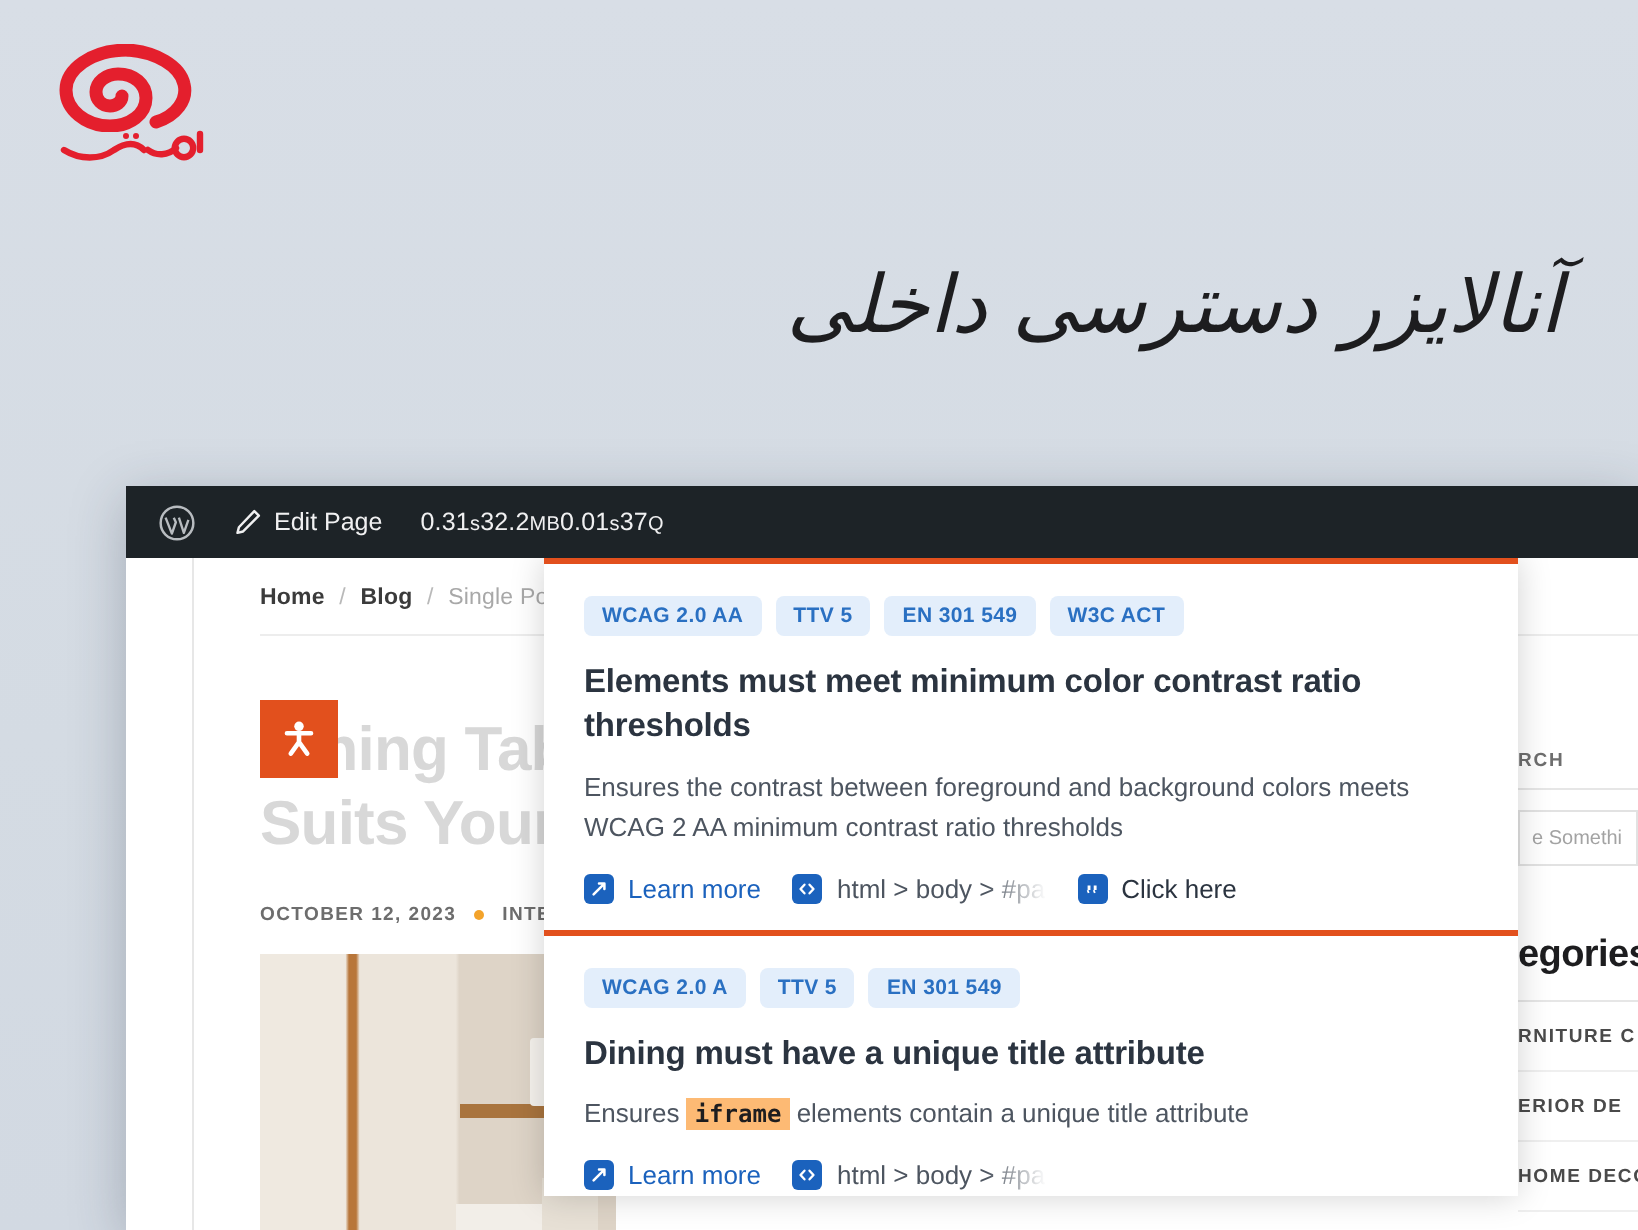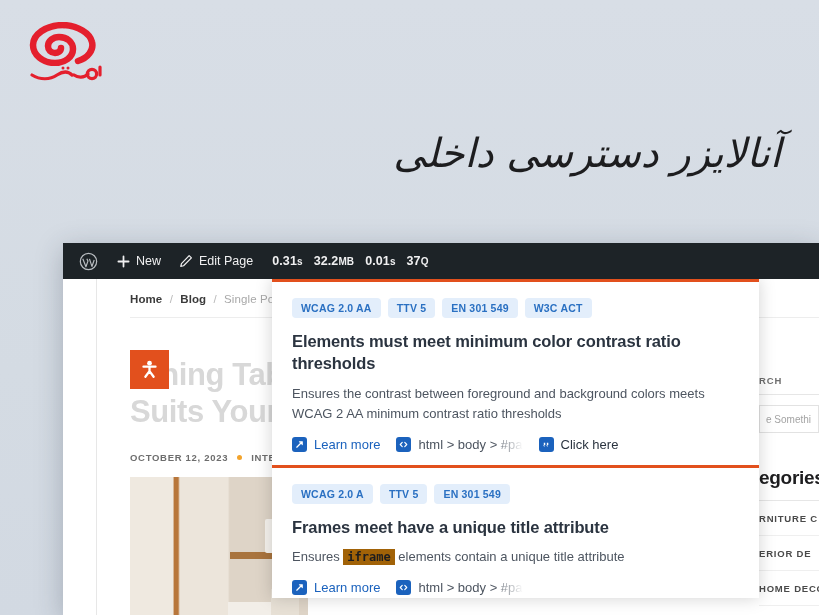--- a/index.html
+++ b/index.html
@@ -79,25 +79,23 @@
     padding: 0 9px;
     white-space: nowrap;
   }
   .ab-item.wp { padding-left: 4px; padding-right: 10px; }
   .ab-issues {
     background: #2e2720;
     padding: 0 11px;
   }
   .ab-metrics {
     display: flex;
-    gap: 11px;
     padding: 0 10px;
     font-size: 12.5px;
     letter-spacing: .1px;
-    font-weight: bold;
   }
   .ab-metrics .unit { font-size: 10px; }
   .a11y-dot {
     width: 17px; height: 17px;
     border-radius: 50%;
     background: #ff8c1a;
     display: flex; align-items: center; justify-content: center;
     flex: none;
   }
 
@@ -265,21 +263,21 @@
     line-height: 1.35;
     letter-spacing: -.1px;
   }
   .issue-desc {
     margin-top: 9px;
     font-size: 13px;
     line-height: 1.55;
     color: #4d5560;
   }
   .code-hl {
-    background: #a16207;
+    background: #fdba74;
     font-family: "DejaVu Sans Mono", monospace;
     font-size: 12px;
     font-weight: 700;
     padding: 1px 4px;
     color: #1d1d1f;
   }
 
   .actions {
     margin-top: 13px;
     display: flex;
@@ -339,26 +337,20 @@
 <div class="shot">
 
   <div class="adminbar">
     <div class="ab-item wp">
       <svg width="19" height="19" viewBox="0 0 20 20">
         <circle cx="10" cy="10" r="8.6" fill="none" stroke="#b8bcc0" stroke-width="1.3"></circle>
         <path d="M4 7.2 L7.3 15.6 L9.4 9.6 L8.3 7.2 M11 7.2 L13.6 15.2 L16 8.4" fill="none" stroke="#b8bcc0" stroke-width="1.25" stroke-linejoin="round"></path>
       </svg>
     </div>
 
-    <div class="ab-item">
-      <svg width="13" height="13" viewBox="0 0 14 14">
-        <path d="M7 1.5 L7 12.5 M1.5 7 L12.5 7" stroke="#f0f0f1" stroke-width="1.9" stroke-linecap="round"></path>
-      </svg>
-      <span>New</span>
-    </div>
 
     <div class="ab-item">
       <svg width="14" height="14" viewBox="0 0 16 16">
         <path d="M11.6 1.8 L14.2 4.4 L5.2 13.4 L2 14.2 L2.8 11 Z" fill="none" stroke="#f0f0f1" stroke-width="1.4" stroke-linejoin="round"></path>
       </svg>
       <span>Edit Page</span>
     </div>
 
 
     <div class="ab-metrics">
@@ -469,21 +461,21 @@
         </span>
       </div>
     </div>
 
     <div class="issue second">
       <div class="tags">
         <span class="tag">WCAG 2.0 A</span>
         <span class="tag">TTV 5</span>
         <span class="tag">EN 301 549</span>
       </div>
-      <div class="issue-title">Frames meet have a unique title attribute</div>
+      <div class="issue-title">Dining must have a unique title attribute</div>
       <div class="issue-desc">
         <span>Ensures</span>
         <span class="code-hl">iframe</span>
         <span>elements contain a unique title attribute</span>
       </div>
       <div class="actions">
         <span class="act">
           <span class="ic">
             <svg width="9" height="9" viewBox="0 0 10 10">
               <path d="M2 8 L8 2 M5 2 L8 2 L8 5" fill="none" stroke="#fff" stroke-width="1.4" stroke-linecap="round" stroke-linejoin="round"></path>

